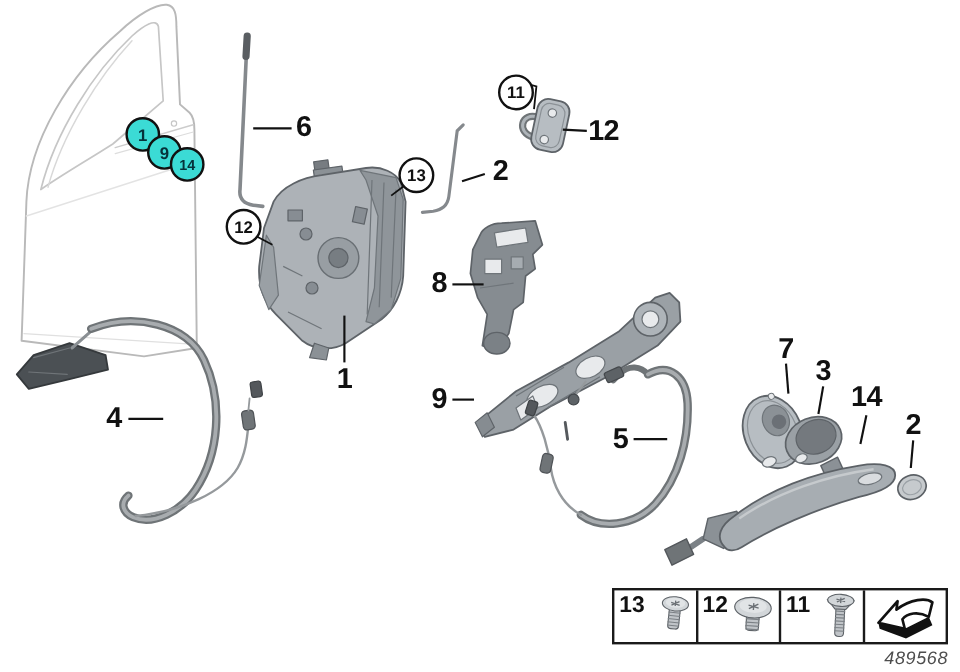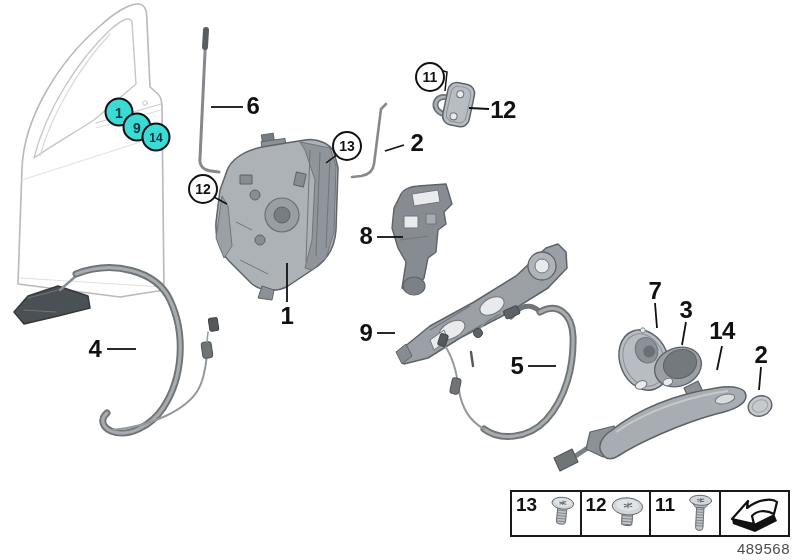--- a/index.html
+++ b/index.html
@@ -17,21 +17,21 @@
        font-weight:700;font-size:14px;color:#06323a;transform:translate(-50%,-50%);line-height:1;}
   .hot.two{font-size:12px;}
   .legend{position:absolute;left:510px;top:490px;width:280px;height:47px;
           border:2px solid #1a1a1a;display:flex;box-sizing:border-box;background:#fff;}
   .cell{position:relative;flex:1;border-right:2px solid #1a1a1a;box-sizing:border-box;}
   .cell:last-child{border-right:none;}
   .cell .num{position:absolute;left:4px;top:3px;font-weight:700;font-size:19px;color:#111;line-height:1;}
   .cell svg{position:absolute;right:2px;top:50%;transform:translateY(-50%);}
   .cell.arrowcell svg{right:4px;}
   .pn{position:absolute;left:640px;top:540px;width:150px;text-align:right;
-      font-size:15px;color:#4d4d4d;letter-spacing:0.5px;}
+      font-size:15px;color:#4d4d4d;letter-spacing:0.5px;font-style:italic;}
 </style>
 </head>
 <body>
 
 <div class="stage">
 
   <svg class="art" width="800" height="560" viewBox="0 0 800 560">
 
     <g stroke-linejoin="round" stroke-linecap="round">
       <path d="M18,284 L22,168 C24,118 58,62 100,26 C114,13 130,3 139,4 C146,5 147,12 147,22

